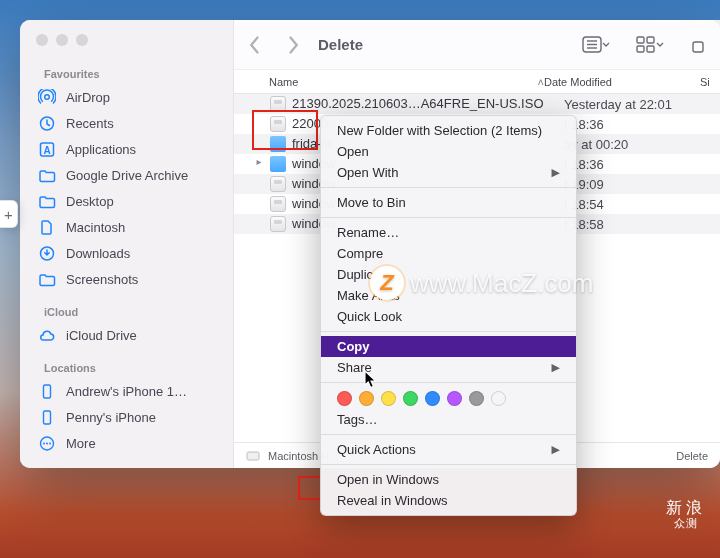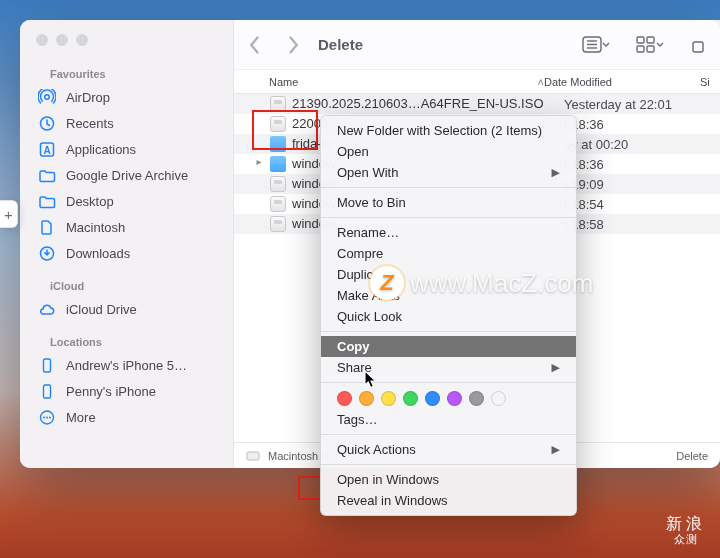--- a/index.html
+++ b/index.html
@@ -3,21 +3,21 @@
 <meta charset="utf-8">
 <style>
 * { margin: 0; padding: 0; box-sizing: border-box; font-family: -apple-system, "Helvetica Neue", Arial, sans-serif; }
 body { width: 720px; height: 558px; overflow: hidden; background: linear-gradient(180deg, #3b7bbf 0%, #5a8fc9 12%, #7fa5d0 25%, #a8c0d8 45%, #c9b9b5 70%, #b84e2e 92%, #a33a24 100%); position: relative; }
 .window { position: absolute; left: 20px; top: 20px; width: 700px; height: 448px; border-radius: 10px; overflow: visible; display: flex; box-shadow: 0 20px 60px rgba(0,0,0,.35); background: #fff; }
 
 
 .sidebar { width: 214px; background: rgba(240,238,242,.82); backdrop-filter: blur(20px); border-right: 1px solid rgba(0,0,0,.06); padding: 12px 0 8px; display: flex; flex-direction: column; border-radius: 10px 0 0 10px; }
 .traffic { display: flex; gap: 8px; padding: 2px 16px 18px; }
 .traffic span { width: 12px; height: 12px; border-radius: 50%; background: #d6d5d7; }
-.sb-h { font-size: 11px; color: #8d8a92; font-weight: 600; padding: 4px 30px 4px; }
+.sb-h { font-size: 11px; color: #8d8a92; font-weight: 600; padding: 4px 24px 4px; }
 .sb-i { display: flex; align-items: center; gap: 10px; padding: 3px 18px; font-size: 13px; color: #4a4753; cursor: default; height: 26px; }
 .sb-i svg, .sb-i .ic { width: 18px; height: 17px; flex: 0 0 18px; color: #1f85ff; }
 .sb-i.dim .ic { color: #8e8e93; }
 .sb-lab { white-space: nowrap; overflow: hidden; text-overflow: ellipsis; }
 
 
 .main { flex: 1; display: flex; flex-direction: column; background: #fff; border-radius: 0 10px 10px 0; position: relative; }
 .toolbar { height: 50px; display: flex; align-items: center; padding: 0 14px; gap: 18px; background: rgba(252,251,253,.92); border-bottom: 1px solid rgba(0,0,0,.05); }
 .tb-nav { display: flex; gap: 24px; color: #b0afb4; }
 .tb-nav svg { width: 14px; height: 20px; }
@@ -39,36 +39,36 @@
 .discl { width: 10px; color: #8b8a8e; font-size: 10px; display: inline-block; text-align: center; }
 .fic { width: 16px; height: 16px; flex: 0 0 16px; }
 
 .pathbar { height: 26px; border-top: 1px solid #e6e5e8; display: flex; align-items: center; gap: 8px; padding: 0 12px; font-size: 11px; color: #5f5c65; }
 .pathbar .hd { width: 14px; height: 14px; }
 .pathbar .spacer { flex: 1; }
 
 
 .ctx { position: absolute; left: 320px; top: 115px; width: 257px; background: rgba(245,244,246,.97); border: 1px solid rgba(0,0,0,.12); border-radius: 6px; box-shadow: 0 12px 36px rgba(0,0,0,.3); padding: 4px 0; font-size: 13px; color: #2a2830; z-index: 40; }
 .ctx .mi { height: 21px; display: flex; align-items: center; padding: 0 16px; justify-content: space-between; }
-.ctx .mi.hot { background: #737373; color: #fff; font-weight: 600; }
+.ctx .mi.hot { background: #4c1d95; color: #fff; font-weight: 600; }
 .ctx .sep { height: 1px; background: rgba(0,0,0,.1); margin: 4px 0; }
 .ctx .sub { font-size: 11px; color: #636067; }
 .tagrow { display: flex; gap: 7px; padding: 4px 16px 3px; align-items: center; }
 .tagrow span { width: 15px; height: 15px; border-radius: 50%; border: .5px solid rgba(0,0,0,.15); }
 
 
 .ann { position: absolute; border: 2.5px solid #e2231a; background: transparent; z-index: 30; pointer-events: none; }
 
 
 .cur { position: absolute; left: 364px; top: 370px; z-index: 60; width: 14px; height: 20px; }
 
 
 .wm { position: absolute; left: 370px; top: 266px; z-index: 50; display: flex; align-items: center; gap: 6px; font-size: 26px; font-weight: 500; color: rgba(255,255,255,.85); text-shadow: 0 1px 3px rgba(0,0,0,.25); pointer-events: none; }
 .wm .z { width: 34px; height: 34px; border-radius: 50%; background: #fff; color: #ff8c1a; font-weight: 800; display: flex; align-items: center; justify-content: center; font-size: 22px; font-style: italic; box-shadow: 0 0 0 2px rgba(255,200,120,.45); }
-.wm2 { position: absolute; right: 14px; bottom: 12px; color: #fff; text-align: center; font-size: 11px; line-height: 1.15; letter-spacing: 1px; z-index: 5; }
+.wm2 { position: absolute; right: 14px; bottom: 28px; color: #fff; text-align: center; font-size: 11px; line-height: 1.15; letter-spacing: 1px; z-index: 5; }
 .wm2 b { font-size: 16px; letter-spacing: 4px; font-weight: 400; display: block; }
 
 
 .tabhint { position: absolute; left: 0; top: 200px; width: 18px; height: 28px; background: #fff; border: 1px solid rgba(0,0,0,.12); border-left: none; border-radius: 0 6px 6px 0; box-shadow: 2px 2px 8px rgba(0,0,0,.12); display: flex; align-items: center; justify-content: center; color: #6c6a71; font-size: 15px; z-index: 25; }
 
 
 .ic-disk { background: linear-gradient(#fbfbfb,#e5e5e8); border: 1px solid #c9c9cd; border-radius: 3px; position: relative; }
 .ic-disk::after { content: ""; position: absolute; left: 3px; right: 3px; top: 3px; height: 4px; background: #d4d4d8; border-radius: 1px; }
 .ic-fold { background: linear-gradient(#7cc5ff,#47a8ff); border-radius: 2px; position: relative; }
 .ic-fold::before { content: ""; position: absolute; left: 0; top: -3px; width: 7px; height: 3px; background: #65b8ff; border-radius: 1px 1px 0 0; }
@@ -127,35 +127,41 @@
             </svg></span>
       <span class="sb-lab">Macintosh</span>
     </div>
         <div class="sb-i">
       <span class="ic"><svg viewBox="0 0 18 17">
               <circle cx="9" cy="8.5" r="6.5" fill="none" stroke="currentColor" stroke-width="1.5"></circle>
               <path d="M9 5v5m0 0 2.2-2.2M9 10 6.8 7.8" fill="none" stroke="currentColor" stroke-width="1.5" stroke-linecap="round"></path>
             </svg></span>
       <span class="sb-lab">Downloads</span>
     </div>
+        <div class="sb-i">
+      <span class="ic"><svg viewBox="0 0 18 17">
+              <path d="M2 5.5c0-.8.7-1.5 1.5-1.5H7l1.3 1.5H15c.8 0 1.5.7 1.5 1.5v6c0 .8-.7 1.5-1.5 1.5h-11C2.7 14.5 2 13.8 2 13z" fill="none" stroke="currentColor" stroke-width="1.5"></path>
+            </svg></span>
+      <span class="sb-lab">Screenshots</span>
+    </div>
         <div style="height:10px"></div>
         <div class="sb-h">iCloud</div>
         <div class="sb-i">
       <span class="ic"><svg viewBox="0 0 18 17">
               <path d="M5.5 13h7a3 3 0 0 0 .3-6 4 4 0 0 0-7.8 1A2.5 2.5 0 0 0 5.5 13z" fill="none" stroke="currentColor" stroke-width="1.5"></path>
             </svg></span>
       <span class="sb-lab">iCloud Drive</span>
     </div>
         <div style="height:10px"></div>
         <div class="sb-h">Locations</div>
         <div class="sb-i">
       <span class="ic"><svg viewBox="0 0 18 17">
               <rect x="5.5" y="2" width="7" height="13" rx="1.5" fill="none" stroke="currentColor" stroke-width="1.4"></rect>
             </svg></span>
-      <span class="sb-lab">Andrew's iPhone 5…</span>
+      <span class="sb-lab">Andrew's iPhone 1…</span>
     </div>
         <div class="sb-i">
       <span class="ic"><svg viewBox="0 0 18 17">
               <rect x="5.5" y="2" width="7" height="13" rx="1.5" fill="none" stroke="currentColor" stroke-width="1.4"></rect>
             </svg></span>
       <span class="sb-lab">Penny's iPhone</span>
     </div>
         <div class="sb-i dim">
       <span class="ic"><svg viewBox="0 0 18 17">
               <circle cx="9" cy="8.5" r="6.5" fill="none" stroke="currentColor" stroke-width="1.4"></circle>

